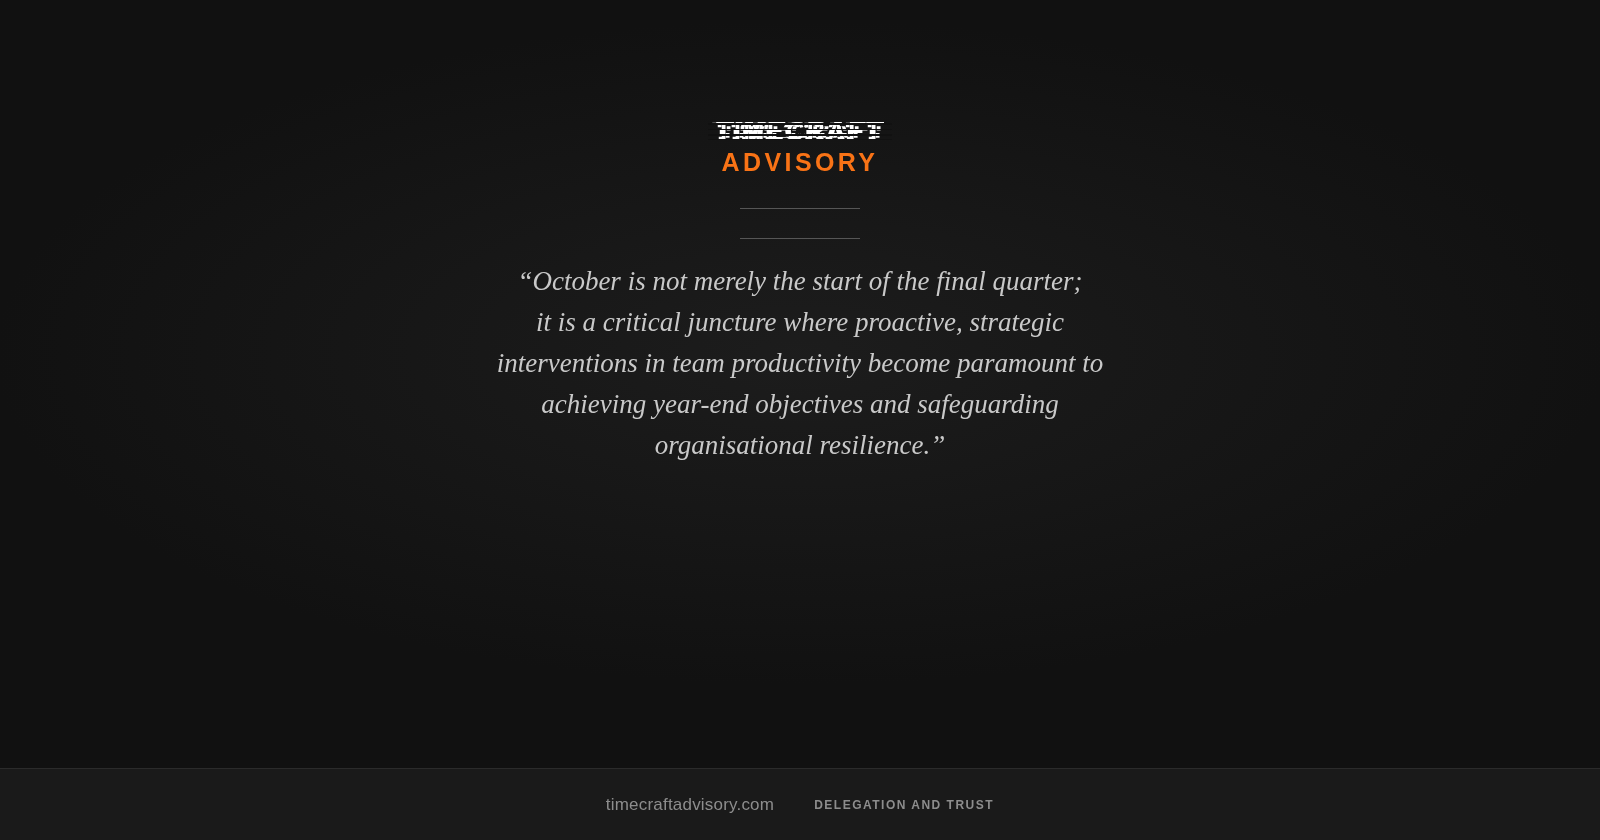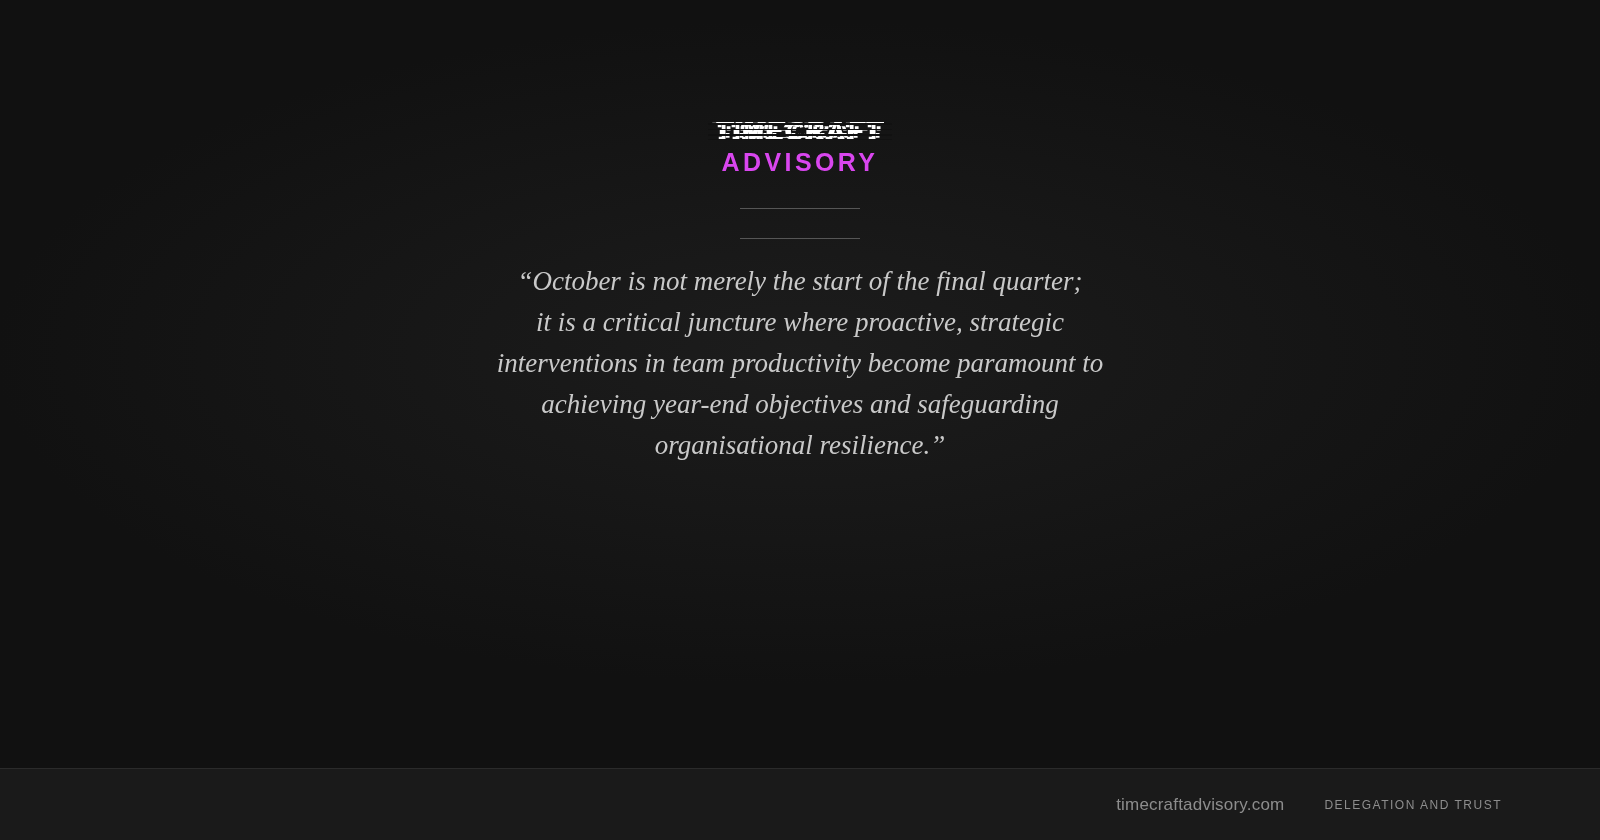--- a/index.html
+++ b/index.html
@@ -89,21 +89,21 @@
   .logo-top .c1 { top: 5px;  height: 2px; }
   .logo-top .c2 { top: 11px; height: 1px; }
   .logo-top .c3 { top: 16px; height: 2px; }
   .logo-top .c4 { top: 21px; height: 1px; }
 
   .logo-bottom {
     margin-top: 6px;
     font-size: 25px;
     font-weight: 700;
     letter-spacing: 3.4px;
-    color: #d946ef;
+    color: #f97316;
     text-transform: uppercase;
   }
 
   
   .rule {
     width: 120px;
     height: 1px;
     background: #565656;
     border: 0;
   }
@@ -141,35 +141,35 @@
   .footer {
     position: absolute;
     left: 0;
     right: 0;
     bottom: 0;
     height: 72px;
     background: #1a1a1a;
     border-top: 1px solid #2b2b2b;
     display: flex;
     align-items: center;
-    justify-content: flex-end;
+    justify-content: center;
     padding: 0 98px;
     box-sizing: border-box;
   }
 
   .footer-left {
     font-size: 17px;
     font-weight: 400;
     letter-spacing: 0.2px;
     color: #8d8d8d;
   }
 
   .footer-right {
     font-size: 12px;
-    font-weight: 400;
+    font-weight: 700;
     letter-spacing: 1.5px;
     color: #8d8d8d;
     text-transform: uppercase;
     margin-left: 40px;
   }
 </style>
 </head>
 <body>
 
 <div class="slide">

